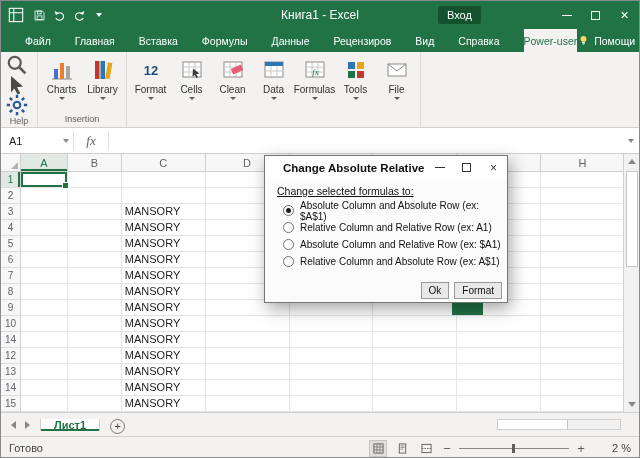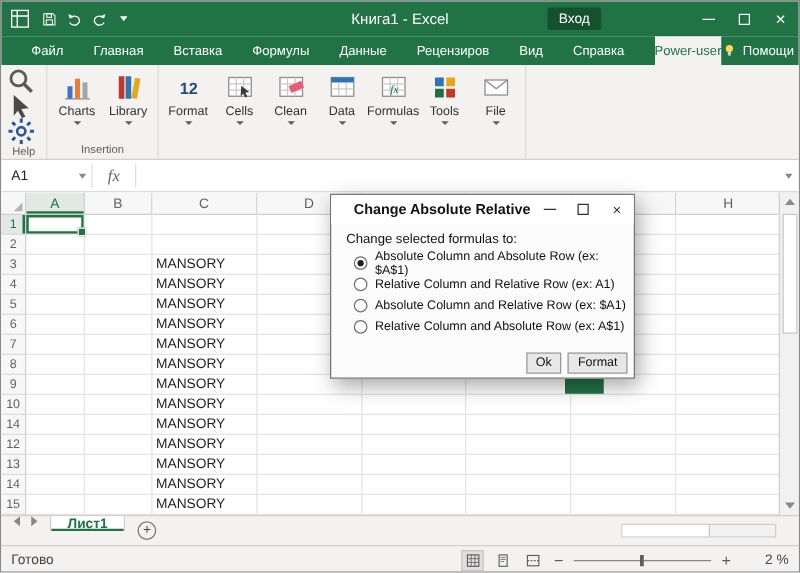--- a/index.html
+++ b/index.html
@@ -65,21 +65,21 @@
 
   
   .vscroll{position:absolute;right:0;top:153px;width:16px;height:258px;background:#f1f1f1;border-left:1px solid #d2d0ce;display:flex;flex-direction:column;align-items:center;}
   .vs-arrow{width:16px;height:15px;display:flex;align-items:center;justify-content:center;}
   .tri-up{width:0;height:0;border-left:4px solid transparent;border-right:4px solid transparent;border-bottom:5px solid #8a8886;}
   .tri-down{width:0;height:0;border-left:4px solid transparent;border-right:4px solid transparent;border-top:5px solid #8a8886;}
   .vs-thumb{width:12px;height:96px;background:#fff;border:1px solid #c8c6c4;margin-top:2px;}
   .vs-spacer{flex:1;}
 
   
-  .sheetbar{position:absolute;left:0;top:411px;right:0;height:24px;background:#f3f2f1;border-top:1px solid #d2d0ce;display:flex;align-items:flex-start;}
+  .sheetbar{position:absolute;left:0;top:411px;right:0;height:24px;background:#f3f2f1;border-top:1px solid #d2d0ce;display:flex;align-items:center;}
   .sheet-nav{display:flex;align-items:center;gap:9px;padding:0 10px;}
   .tri-left{width:0;height:0;border-top:4px solid transparent;border-bottom:4px solid transparent;border-right:5px solid #8a8886;}
   .tri-right{width:0;height:0;border-top:4px solid transparent;border-bottom:4px solid transparent;border-left:5px solid #8a8886;}
   .sheettab{padding:0 13px;display:flex;align-items:center;background:#fff;border-left:1px solid #d2d0ce;border-right:1px solid #d2d0ce;font-size:11px;font-weight:bold;color:#217346;box-shadow:inset 0 -2px 0 #217346;}
   .addsheet{width:15px;height:15px;border:1px solid #767676;border-radius:50%;margin:4px 0 0 10px;font-size:11px;line-height:13px;text-align:center;color:#444;}
   .hscroll{margin-left:auto;margin-right:18px;align-self:center;width:124px;height:11px;background:#f1f1f1;border:1px solid #d2d0ce;}
   .hs-thumb{width:70px;height:9px;background:#fff;border-right:1px solid #c8c6c4;}
 
   
   .statusbar{position:absolute;left:0;top:435px;right:0;height:23px;background:#f3f2f1;border-top:1px solid #d2d0ce;display:flex;align-items:center;font-size:11px;color:#444;}
@@ -92,21 +92,21 @@
   .zoomsign{font-size:13px;color:#605e5c;width:12px;text-align:center;}
   .zoomlabel{width:38px;text-align:right;}
 
   
   .dialog{position:absolute;left:263px;top:154px;width:244px;height:148px;background:#fbfbfb;border:1px solid #767676;box-shadow:3px 6px 16px rgba(0,0,0,.35);z-index:10;display:flex;flex-direction:column;}
   .dlg-titlebar{height:23px;background:#fff;display:flex;align-items:center;flex:none;}
   .dlg-title{font-size:11.5px;font-weight:bold;color:#111;padding-left:18px;}
   .dlg-ctrls{margin-left:auto;display:flex;height:100%;}
   .dlg-btn{width:27px;height:100%;display:flex;align-items:center;justify-content:center;color:#333;font-size:12px;}
   .dlg-body{flex:1;position:relative;padding:6px 0 0 12px;}
-  .dlg-intro{font-size:10.5px;color:#111;margin-bottom:5px;}
+  .dlg-intro{font-size:10.5px;color:#111;margin-bottom:5px;text-decoration:underline;}
   .dlg-opt{display:flex;align-items:center;gap:6px;height:17px;font-size:10px;color:#111;padding-left:6px;}
   .dlg-opt input{appearance:none;-webkit-appearance:none;width:11px;height:11px;border:1px solid #707070;border-radius:50%;background:#fff;flex:none;}
   .dlg-opt input:checked{position:relative;}
   .dlg-opt input:checked::after{content:'';position:absolute;left:2px;top:2px;width:5px;height:5px;border-radius:50%;background:#1f1f1f;}
   .dlg-buttons{position:absolute;right:5px;bottom:3px;display:flex;gap:5px;}
   .dlg-push{font-family:"Liberation Sans",sans-serif;font-size:10px;height:17px;padding:0 7px;background:#e8e8e8;border:1px solid #9a9a9a;color:#111;}
 
   
   .peekcell{position:absolute;left:451px;top:299px;width:31px;height:15px;background:#217346;z-index:5;}
 </style>

